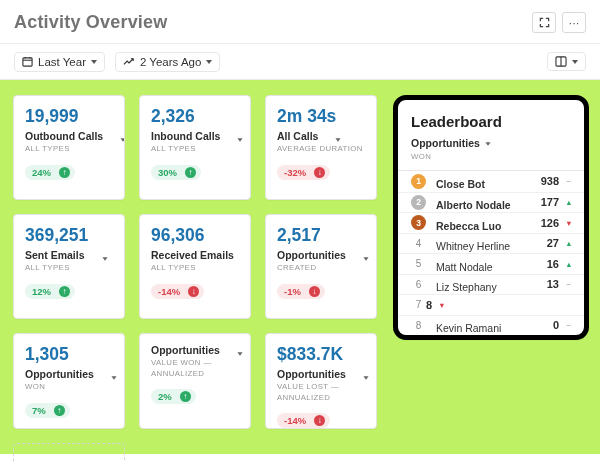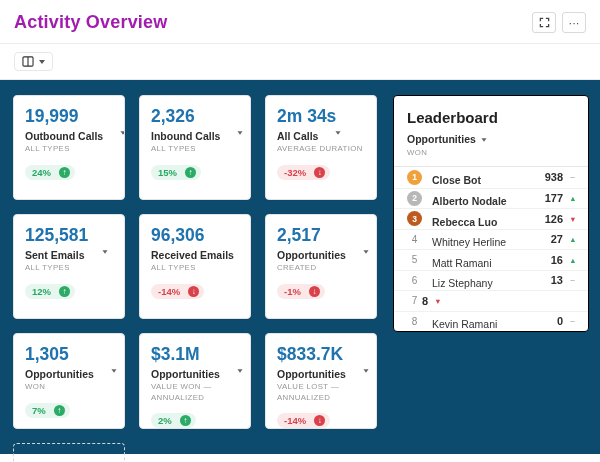--- a/index.html
+++ b/index.html
@@ -2,69 +2,69 @@
 <html><head>
 <meta charset="utf-8">
 <style>
   * { margin:0; padding:0; box-sizing:border-box; }
   html,body { width:600px; height:462px; overflow:hidden; background:#fff;
     font-family:"Liberation Sans", sans-serif; color:#333; }
 
   
   .app-header { display:flex; align-items:center; justify-content:space-between;
     padding:12px 14px 10px 14px; background:#fff; }
-  .app-title { font-size:18px; font-weight:700; color:#a21caf; letter-spacing:.2px; }
+  .app-title { font-size:18px; font-weight:700; color:#737373; letter-spacing:.2px; }
   .hdr-btns { display:flex; gap:6px; }
   .hdr-btn { width:24px; height:21px; border:1px solid #d9d9d9; border-radius:3px;
     background:#fff; display:flex; align-items:center; justify-content:center;
     color:#444; font-size:11px; cursor:pointer; }
   .hdr-btn svg { display:block; }
 
   
   .filter-bar { display:flex; align-items:center; justify-content:space-between;
     padding:7px 14px; border-top:1px solid #ececec; border-bottom:1px solid #e9e9e9;
     background:#fff; height:37px; }
   .filter-group { display:flex; align-items:center; gap:10px; }
   .chip { display:inline-flex; align-items:center; gap:5px; font-size:11.5px;
     color:#333; border:1px solid #e7e7e7; border-radius:4px; padding:3px 7px;
     background:#fff; cursor:pointer; white-space:nowrap; }
   .chip svg { display:block; }
   .caret { width:0; height:0; border-left:3.5px solid transparent;
     border-right:3.5px solid transparent; border-top:4px solid #555;
     display:inline-block; margin-top:1px; }
 
   
-  .content { background:#0c4a6e; height:374px; padding:15px 4px 0 13px;
+  .content { background:#bef264; height:374px; padding:15px 4px 0 13px;
     display:flex; align-items:flex-start; }
   .cards-grid { display:grid; grid-template-columns:112px 112px 112px;
     grid-template-rows:105px 105px 96px; gap:14px; }
   .metric-card { background:#fff; border:1px solid #e3e3e3; border-radius:4px;
     padding:10px 11px; box-shadow:0 1px 1px rgba(0,0,0,.03); overflow:hidden; }
   .metric-value { font-size:17.5px; font-weight:700; color:#1f73ae; margin-bottom:3px; }
-  .metric-label { display:flex; align-items:flex-start; gap:17px; font-size:10.5px;
+  .metric-label { display:flex; align-items:flex-end; gap:17px; font-size:10.5px;
     font-weight:700; color:#2d2d2d; cursor:pointer; margin-bottom:2px; white-space:nowrap; }
   .metric-label .caret { border-top-color:#666; transform:scale(.85); }
   .metric-sub { font-size:7.8px; color:#979797; letter-spacing:.4px;
     line-height:1.35; margin-bottom:7px; text-transform:uppercase; }
   .badge { display:inline-flex; align-items:center; gap:8px; font-size:9.5px;
     font-weight:700; padding:2px 5px 2px 7px; border-radius:10px; }
   .badge.up   { background:#e7f6ee; color:#27a763; }
   .badge.down { background:#fbe8e9; color:#d9414b; }
   .badge .dot { width:11px; height:11px; border-radius:50%; display:flex;
     align-items:center; justify-content:center; color:#fff; font-size:8px; font-weight:700; }
   .badge.up .dot   { background:#2bab66; }
   .badge.down .dot { background:#d9414b; }
   .badge.up .dot::after   { content:"↑"; }
   .badge.down .dot::after { content:"↓"; }
 
   .placeholder-card { grid-column:1; border:1px dashed #d6d6d6; border-radius:4px;
     height:60px; background:transparent; }
 
   
-  .leaderboard { background:#fff; border:1px solid #000000; border-radius:4px;
+  .leaderboard { background:#fff; border:5px solid #000000; border-radius:13px;
     width:196px; margin-left:16px; box-shadow:0 1px 1px rgba(0,0,0,.03);
     padding-top:13px; }
   .lb-head { padding:0 13px 9px 13px; }
   .lb-title { font-size:15px; font-weight:700; color:#222; margin-bottom:7px; }
   .lb-metric { display:flex; align-items:center; gap:5px; font-size:10.5px;
     font-weight:700; color:#2d2d2d; cursor:pointer; margin-bottom:3px; }
   .lb-metric .caret { border-top-color:#666; transform:scale(.85); }
   .lb-sub { font-size:7.8px; color:#979797; letter-spacing:.4px; text-transform:uppercase; }
   .lb-rows { list-style:none; border-top:1px solid #e6e6e6; }
   .lb-row { display:flex; align-items:center; padding:0 13px; height:20.5px; }
@@ -104,20 +104,44 @@
     <button class="hdr-btn">
       <span>···</span>
     </button>
   </div>
 </div>
 
 <div class="filter-bar">
   <div class="filter-group">
     <div class="chip">
       <span>
+        <svg width="11" height="11" viewBox="0 0 12 12" fill="none" stroke="#333" stroke-width="1.2">
+          <rect x="1" y="2" width="10" height="9" rx="1"></rect>
+            <line x1="1" y1="4.6" x2="11" y2="4.6"></line>
+          <line x1="3.5" y1="1" x2="3.5" y2="2.6"></line>
+            <line x1="8.5" y1="1" x2="8.5" y2="2.6"></line>
+        </svg>
+      </span>
+      <span>Last Year</span>
+      <span class="caret"></span>
+    </div>
+    <div class="chip">
+      <span>
+        <svg width="12" height="10" viewBox="0 0 13 10" fill="none" stroke="#333" stroke-width="1.3">
+          <path d="M1 7.5 L4.5 4 L6.5 6 L11 1.5"></path>
+            <path d="M8.5 1.5 L11 1.5 L11 4"></path>
+        </svg>
+      </span>
+      <span>2 Years Ago</span>
+      <span class="caret"></span>
+    </div>
+  </div>
+  <div class="filter-group">
+    <div class="chip">
+      <span>
         <svg width="12" height="11" viewBox="0 0 13 12" fill="none" stroke="#333" stroke-width="1.2">
           <rect x="1" y="1" width="11" height="10" rx="1.2"></rect>
             <line x1="6.5" y1="1" x2="6.5" y2="11"></line>
         </svg>
       </span>
       <span class="caret"></span>
     </div>
   </div>
 </div>
 
@@ -139,40 +163,40 @@
     </div>
 
     <div class="metric-card">
       <div class="metric-value">2,326</div>
       <div class="metric-label">
         <span>Inbound Calls</span>
         <span class="caret"></span>
       </div>
       <div class="metric-sub">ALL TYPES</div>
       <span class="badge up">
-        <span>15%</span>
+        <span>30%</span>
         <span class="dot"></span>
       </span>
     </div>
 
     <div class="metric-card">
       <div class="metric-value">2m 34s</div>
       <div class="metric-label">
         <span>All Calls</span>
         <span class="caret"></span>
       </div>
       <div class="metric-sub">AVERAGE DURATION</div>
       <span class="badge down">
         <span>-32%</span>
         <span class="dot"></span>
       </span>
     </div>
 
     <div class="metric-card">
-      <div class="metric-value">125,581</div>
+      <div class="metric-value">369,251</div>
       <div class="metric-label">
         <span>Sent Emails</span>
         <span class="caret"></span>
       </div>
       <div class="metric-sub">ALL TYPES</div>
       <span class="badge up">
         <span>12%</span>
         <span class="dot"></span>
       </span>
     </div>
@@ -210,21 +234,20 @@
         <span class="caret"></span>
       </div>
       <div class="metric-sub">WON</div>
       <span class="badge up">
         <span>7%</span>
         <span class="dot"></span>
       </span>
     </div>
 
     <div class="metric-card">
-      <div class="metric-value">$3.1M</div>
       <div class="metric-label">
         <span>Opportunities</span>
         <span class="caret"></span>
       </div>
       <div class="metric-sub">VALUE WON — ANNUALIZED</div>
       <span class="badge up">
         <span>2%</span>
         <span class="dot"></span>
       </span>
     </div>
@@ -274,21 +297,21 @@
         <span class="trend down"></span>
       </li>
       <li class="lb-row">
         <span class="rank">4</span>
         <span class="lb-name">Whitney Herline</span>
         <span class="lb-value">27</span>
         <span class="trend up"></span>
       </li>
       <li class="lb-row">
         <span class="rank">5</span>
-        <span class="lb-name">Matt Ramani</span>
+        <span class="lb-name">Matt Nodale</span>
         <span class="lb-value">16</span>
         <span class="trend up"></span>
       </li>
       <li class="lb-row">
         <span class="rank">6</span>
         <span class="lb-name">Liz Stephany</span>
         <span class="lb-value">13</span>
         <span class="trend flat"></span>
       </li>
       <li class="lb-row">

